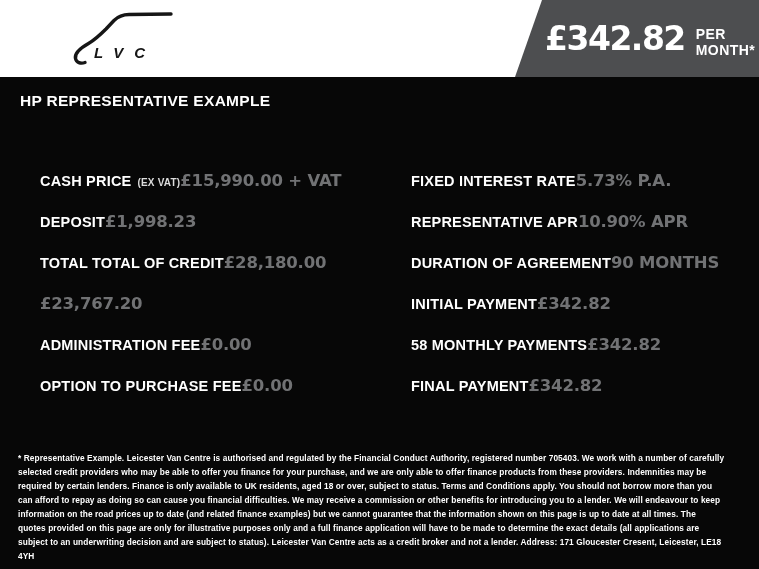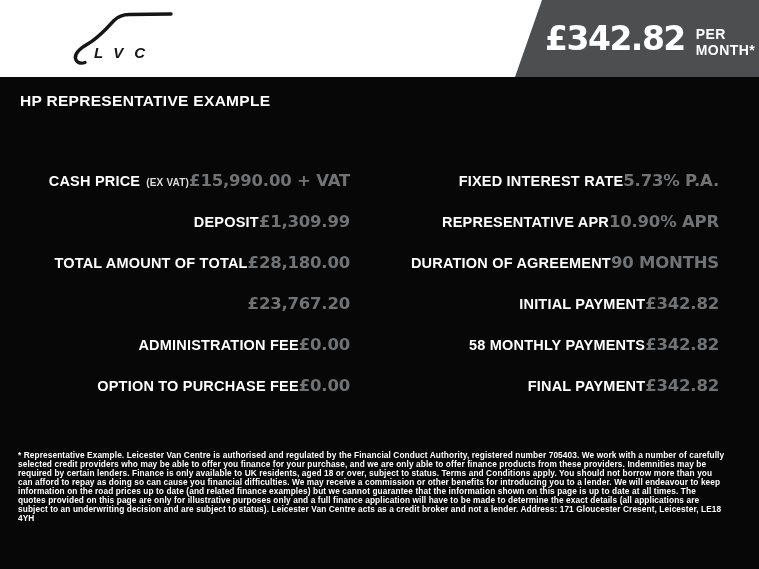--- a/index.html
+++ b/index.html
@@ -50,41 +50,41 @@
     letter-spacing:.3px;
   }
   
   .finance-table{
     position:absolute;left:40px;top:171px;width:679px;
     display:flex;justify-content:space-between;
   }
   .fin-col{width:308px;display:flex;flex-direction:column;}
   .fin-col.left{width:310px;}
   .row{
-    height:41px;display:flex;justify-content:flex-end;
+    height:41px;display:flex;justify-content:flex-start;
     align-items:baseline;
   }
   .lbl{
     color:var(--label-white);font-weight:bold;font-size:14.5px;
     letter-spacing:.2px;white-space:nowrap;
   }
   .sfx{
     font-size:10px;font-weight:bold;color:#dcdcdc;margin-left:6px;
     letter-spacing:.2px;
   }
   .sfx:empty{display:none;}
   .val{
     color:var(--value-gray);font-weight:bold;font-size:16.5px;
     letter-spacing:-.2px;white-space:nowrap;
     font-family:"DejaVu Sans","Liberation Sans",sans-serif;
   }
   
   .disclaimer{
     position:absolute;left:18px;top:451px;width:708px;
-    color:#fff;font-size:8.3px;font-weight:bold;line-height:9px;
+    color:#fff;font-size:8.3px;font-weight:bold;line-height:14px;
     letter-spacing:.1px;
   }
 </style>
 </head>
 <body>
 
 <div class="page">
 
   <header class="header">
     <svg class="logo" viewBox="0 0 106 62" width="106" height="62">
@@ -102,24 +102,24 @@
 
   <section class="finance-table">
 
     <div class="fin-col left">
       <div class="row">
         <span class="lbl"><span>CASH PRICE</span><span class="sfx">(EX VAT)</span></span>
         <span class="val">£15,990.00 + VAT</span>
       </div>
       <div class="row">
         <span class="lbl"><span>DEPOSIT</span></span>
-        <span class="val">£1,309.99</span>
+        <span class="val">£1,998.23</span>
       </div>
       <div class="row">
-        <span class="lbl"><span>TOTAL AMOUNT OF TOTAL</span></span>
+        <span class="lbl"><span>TOTAL TOTAL OF CREDIT</span></span>
         <span class="val">£28,180.00</span>
       </div>
       <div class="row">
         <span class="val">£23,767.20</span>
       </div>
       <div class="row">
         <span class="lbl"><span>ADMINISTRATION FEE</span></span>
         <span class="val">£0.00</span>
       </div>
       <div class="row">

